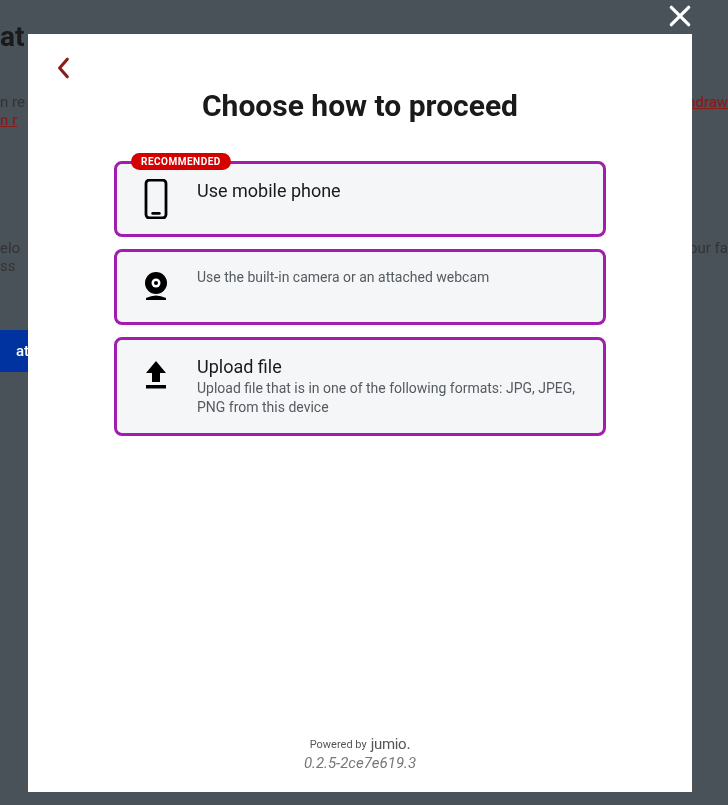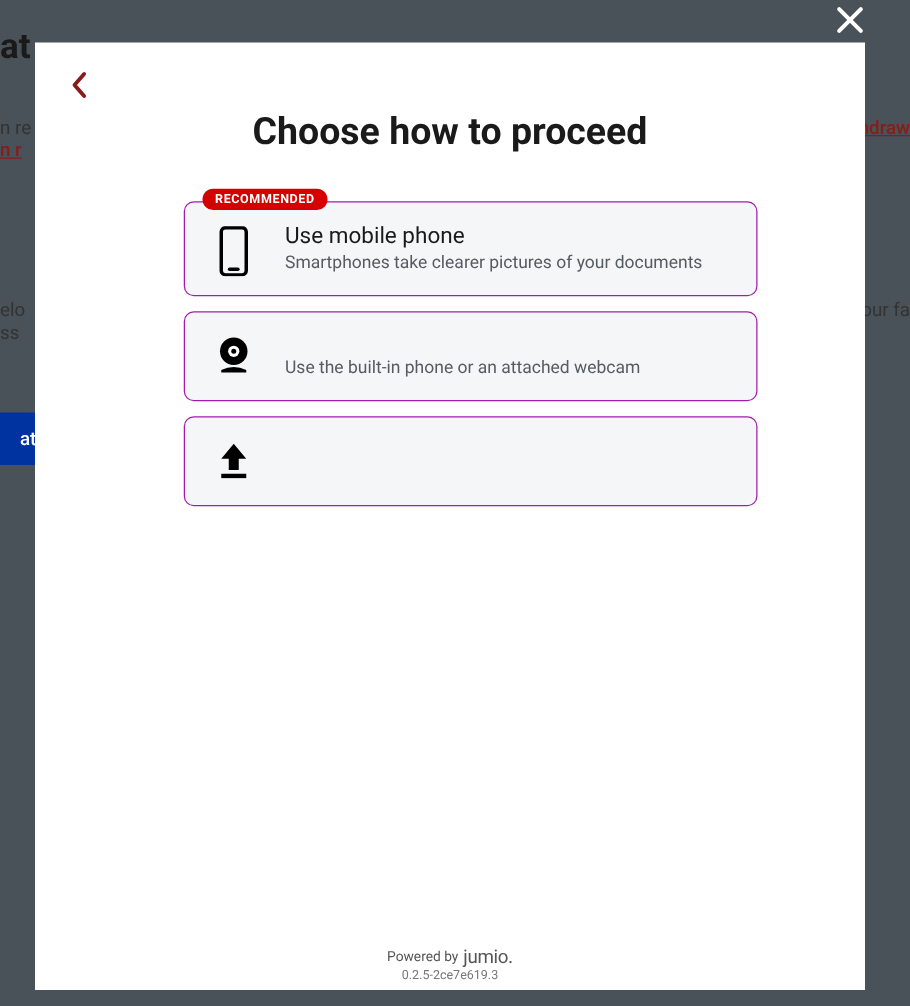--- a/index.html
+++ b/index.html
@@ -106,29 +106,28 @@
       margin-left: -24px;
     }
     .options {
       margin: 38px 86px 0 86px;
       display: flex;
       flex-direction: column;
       gap: 12px;
     }
     .option-card {
       position: relative;
-      border: 1px solid #a21caf;
+      border: 3px solid #a21caf;
       border-radius: 8px;
       background: #f5f6f7;
       padding: 16px 20px 16px 20px;
       display: flex;
-      align-items: flex-end;
+      align-items: flex-start;
       gap: 22px;
       cursor: pointer;
-      margin-left: 33px;
     }
     .option-card:first-child {
       margin-top: 0;
     }
     .badge {
       position: absolute;
       top: -11px;
       left: 14px;
       background: #d50000;
       color: white;
@@ -157,43 +156,44 @@
       margin-bottom: 2px;
     }
     .option-desc {
       font-size: 14px;
       color: #555b61;
       line-height: 1.35;
     }
     .modal-footer {
       margin-top: auto;
       text-align: center;
-      padding-bottom: 6px;
+      padding-bottom: 20px;
       color: #555;
     }
     .powered {
       font-size: 11px;
       display: inline-flex;
       align-items: baseline;
       gap: 4px;
     }
     .jumio {
       font-weight: 400;
       font-size: 15px;
       letter-spacing: -0.3px;
       position: relative;
       top: 1px;
     }
     .jumio-dot {
       font-size: 16px;
     }
     .version {
-      font-size: 10px;
+      font-size: 15px;
       color: #777;
       margin-top: 2px;
+      font-style: italic;
     }
   </style>
 </head>
 <body>
 
 <div class="bg-content">
   <span class="bg-title">at</span>
   <div class="bg-text">
     <span>n re</span>
     <span style="float:right; margin-right:0;" class="bg-link">ndraw</span>
@@ -235,45 +235,48 @@
     <div class="option-card">
       <div class="badge">RECOMMENDED</div>
       <div class="option-icon">
         <svg width="28" height="40" viewBox="0 0 24 36">
           <rect x="3" y="1" width="18" height="34" rx="3" fill="none" stroke="#000" stroke-width="2.5"></rect>
           <line x1="9" y1="31" x2="15" y2="31" stroke="#000" stroke-width="2.5" stroke-linecap="round"></line>
         </svg>
       </div>
       <div class="option-text">
         <div class="option-title">Use mobile phone</div>
-        <div class="option-desc">Smartphones take clearer pictures of your documents</div>
       </div>
     </div>
 
     <div class="option-card">
       <div class="option-icon">
         <svg width="36" height="36" viewBox="0 0 36 36">
           <circle cx="18" cy="14" r="11" fill="#000"></circle>
           <circle cx="18" cy="14" r="4.5" fill="#fff"></circle>
           <circle cx="18" cy="14" r="2" fill="#000"></circle>
           <path d="M 8 29 Q 18 24 28 29 L 28 31 L 8 31 Z" fill="#000"></path>
         </svg>
       </div>
       <div class="option-text">
-        <div class="option-desc">Use the built-in phone or an attached webcam</div>
+        <div class="option-desc">Use the built-in camera or an attached webcam</div>
       </div>
     </div>
 
     <div class="option-card">
       <div class="option-icon">
         <svg width="30" height="34" viewBox="0 0 30 34">
           <path d="M 15 3 L 5 15 L 11 15 L 11 24 L 19 24 L 19 15 L 25 15 Z" fill="#000"></path>
           <rect x="5" y="27" width="20" height="3.5" fill="#000"></rect>
         </svg>
       </div>
+      <div class="option-text">
+        <div class="option-title">Upload file</div>
+        <div class="option-desc">Upload file that is in one of the following formats: JPG, JPEG, PNG from this device</div>
+      </div>
     </div>
 
   </div>
 
   <div class="modal-footer">
     <div class="powered">
       <span>Powered by</span>
       <span class="jumio"><span>jumio</span><span class="jumio-dot">.</span></span>
     </div>
     <div class="version">0.2.5-2ce7e619.3</div>

